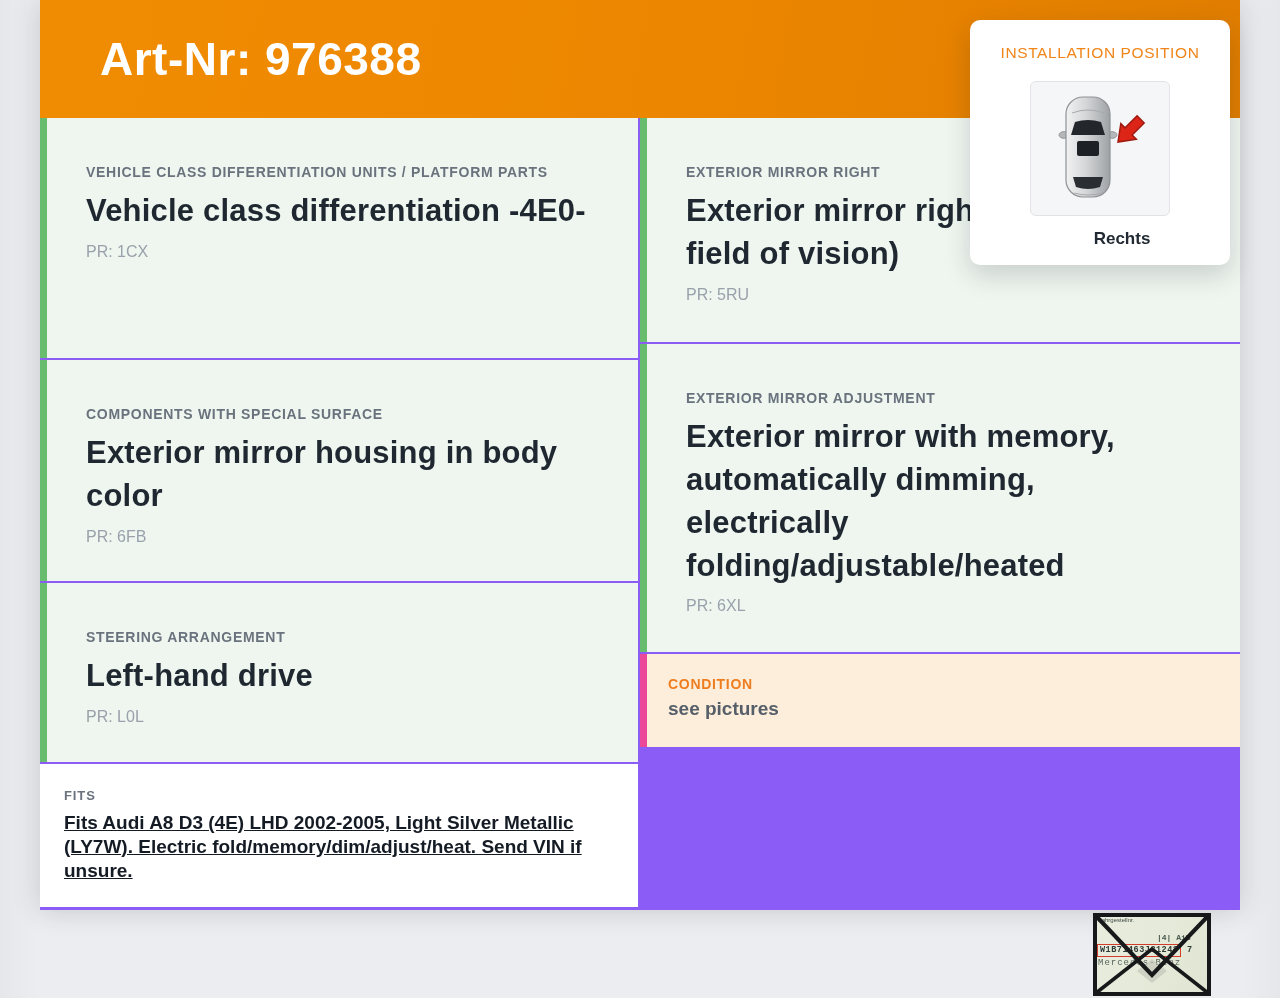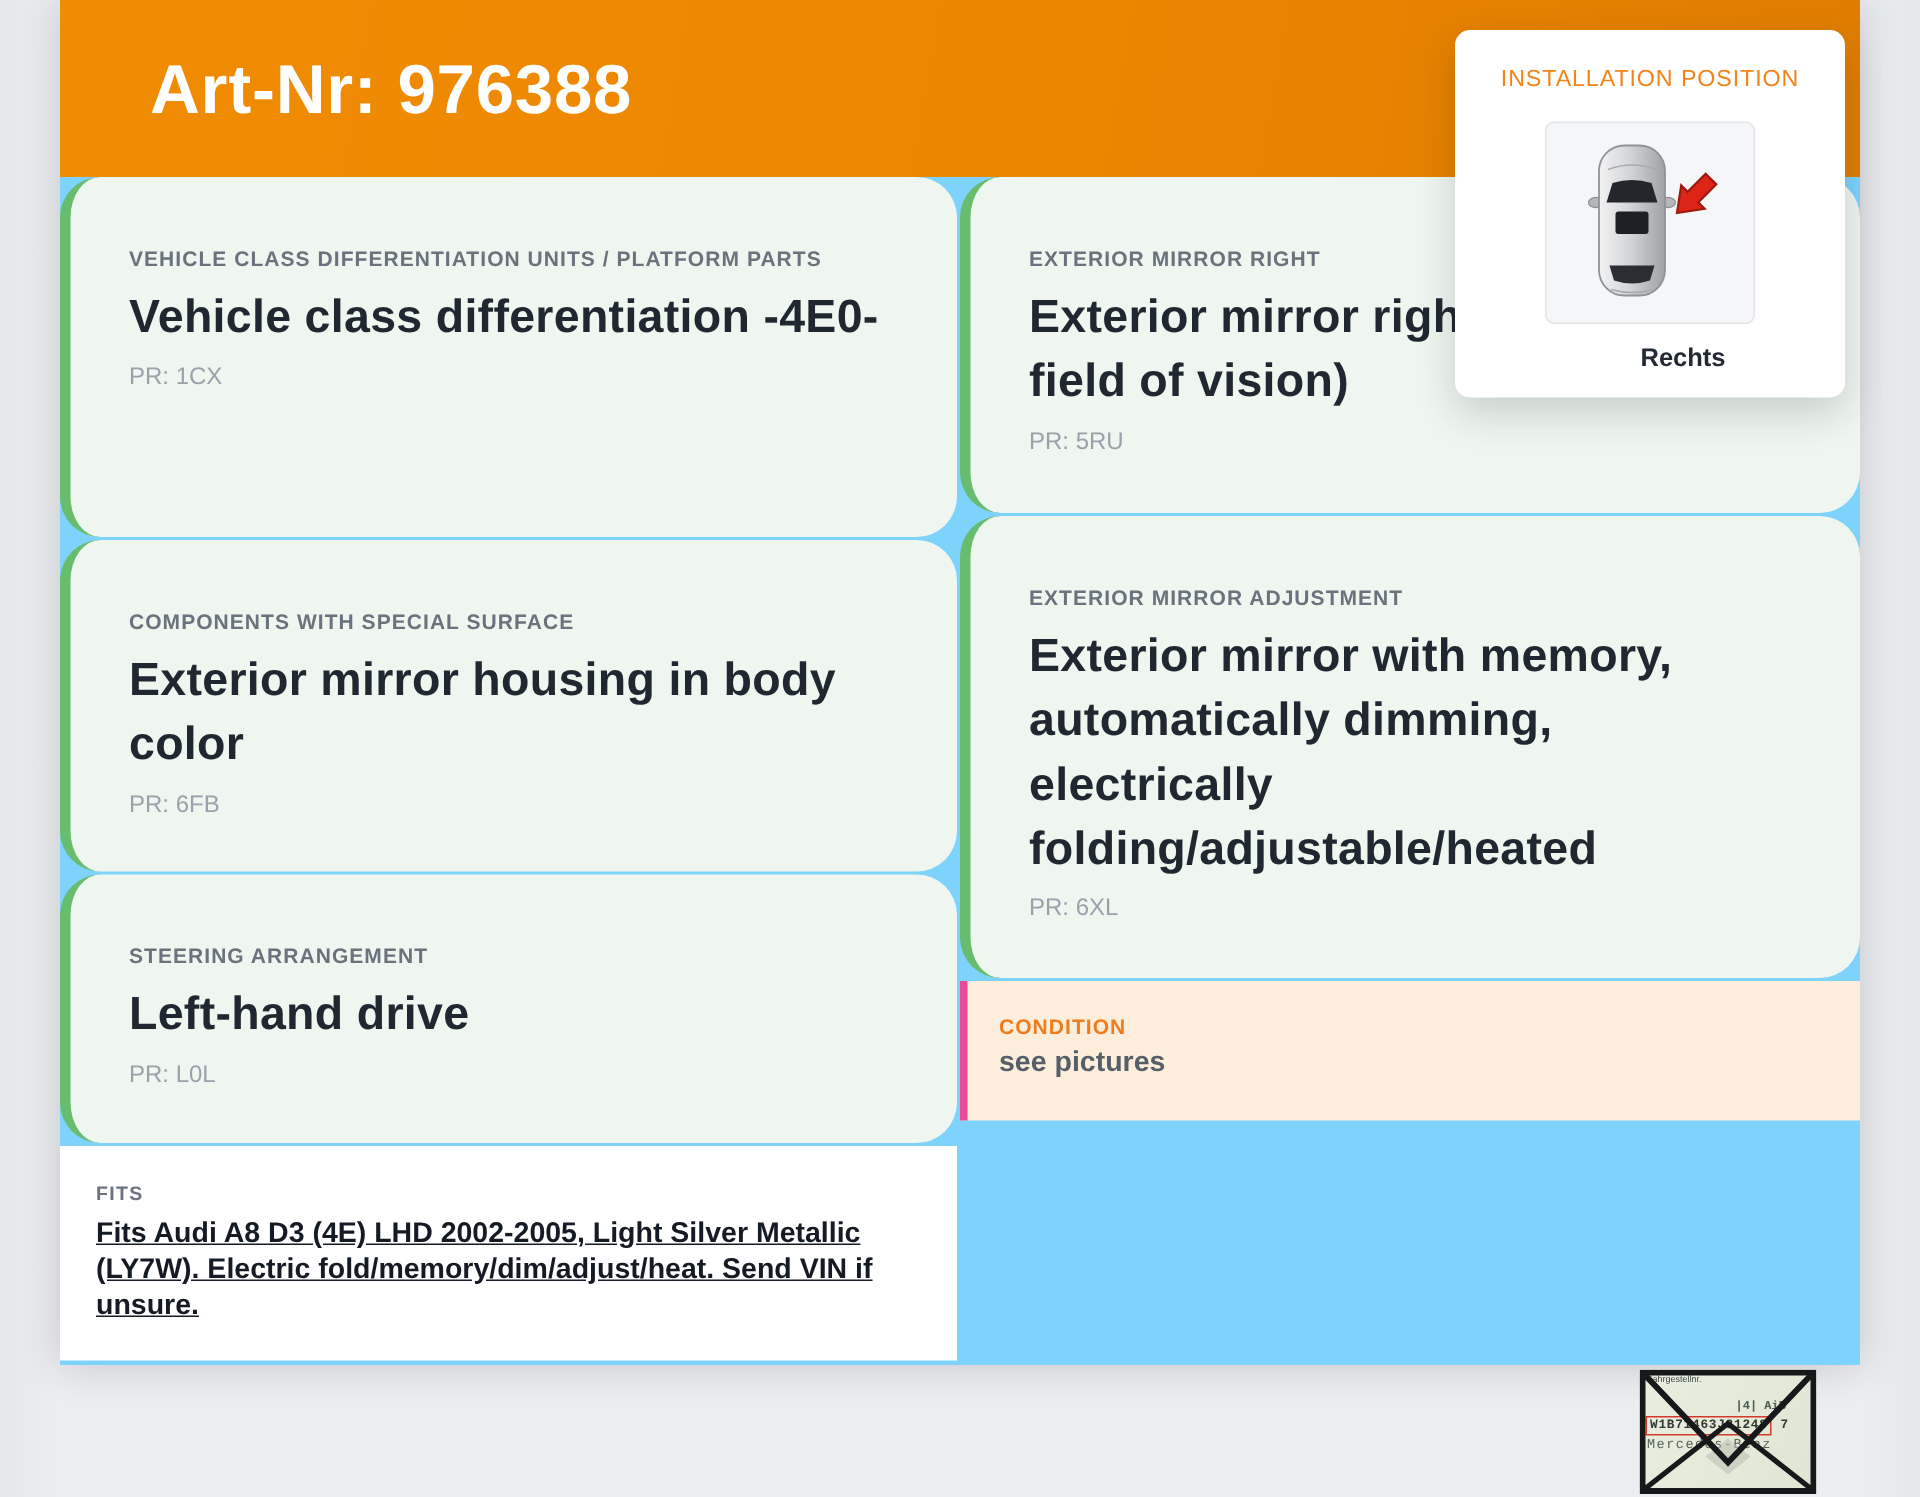--- a/index.html
+++ b/index.html
@@ -1,50 +1,50 @@
 <!DOCTYPE html>
 <html><head>
 <meta charset="utf-8">
 <style>
   * { margin:0; padding:0; box-sizing:border-box; }
   html,body { width:1280px; height:998px; overflow:hidden;
     font-family:"Liberation Sans", sans-serif; background:#e9eaee; }
   body { background:linear-gradient(90deg,#e6e7ea 0%,#ecedf0 3%,#ecedf0 97%,#e6e7ea 100%); }
 
   .sheet { position:absolute; left:40px; top:0; width:1200px; height:910px;
-    background:#7dd3fc; box-shadow:0 0 26px rgba(40,44,52,.20); }
+    background:#8b5cf6; box-shadow:0 0 26px rgba(40,44,52,.20); }
 
   
   .header { height:118px; background:linear-gradient(100deg,#f08c02 0%,#ec8600 55%,#e07d00 100%);
     display:flex; align-items:center; padding-left:60px; }
   .art-title { font-size:46px; font-weight:700; color:#ffffff; letter-spacing:.5px; }
 
   
   .content { display:flex; width:1200px; }
   .col { width:600px; display:flex; flex-direction:column; }
 
   .card { background:#eff6f0; border-left:7px solid #67bd6d;
-    padding:44px 44px 20px 39px; margin-bottom:2px;border-radius:27px; }
+    padding:44px 44px 20px 39px; margin-bottom:2px; }
   .col-left .card { margin-right:2px; }
   .c-l1 { min-height:240px; } .c-l2 { min-height:221px; } .c-l3 { min-height:179px; }
   .c-r1 { min-height:224px; } .c-r2 { min-height:308px; }
 
   .spec-label { font-size:14px; font-weight:700; color:#6a737d; letter-spacing:.7px;
     line-height:1.45; margin-bottom:8px; }
   .spec-title { font-size:31px; font-weight:700; color:#1f2730; line-height:1.38; letter-spacing:.2px; }
   .c-r1 .spec-title { max-width:430px; }
   .spec-pr { font-size:16px; color:#99a1ab; margin-top:10px; }
 
   
   .fits-card { background:#ffffff; padding:24px 56px 20px 24px; min-height:143px; margin-right:2px; }
   .fits-label { font-size:13px; font-weight:700; color:#6a737d; letter-spacing:.9px; margin-bottom:8px; }
   .fits-text { font-size:19px; font-weight:700; color:#141b24; line-height:1.25; max-width:520px;text-decoration:underline; }
 
   
-  .condition-card { background:#fceedb; border-left:5px solid #ec4899; padding:22px 28px 12px 21px; min-height:93px; }
+  .condition-card { background:#fceedb; border-left:7px solid #ec4899; padding:22px 28px 12px 21px; min-height:93px; }
   .condition-label { font-size:14px; font-weight:700; color:#ee7d1f; letter-spacing:.7px; margin-bottom:6px; }
   .condition-text { font-size:19px; font-weight:700; color:#565f69; }
 
   
   .inst-card { position:absolute; left:930px; top:20px; width:260px; height:245px;
     background:#ffffff; border-radius:10px; box-shadow:0 10px 26px rgba(30,35,40,.18);
     z-index:5; text-align:center; padding-top:24px; }
   .inst-label { font-size:15.5px; font-weight:400; color:#f08519; letter-spacing:.6px;text-align:center; }
   .inst-imgbox { width:140px; height:135px; margin:19px auto 0; background:#f5f6f8;
     border:1px solid #e1e3e7; border-radius:6px; display:flex; align-items:center; justify-content:center; }

